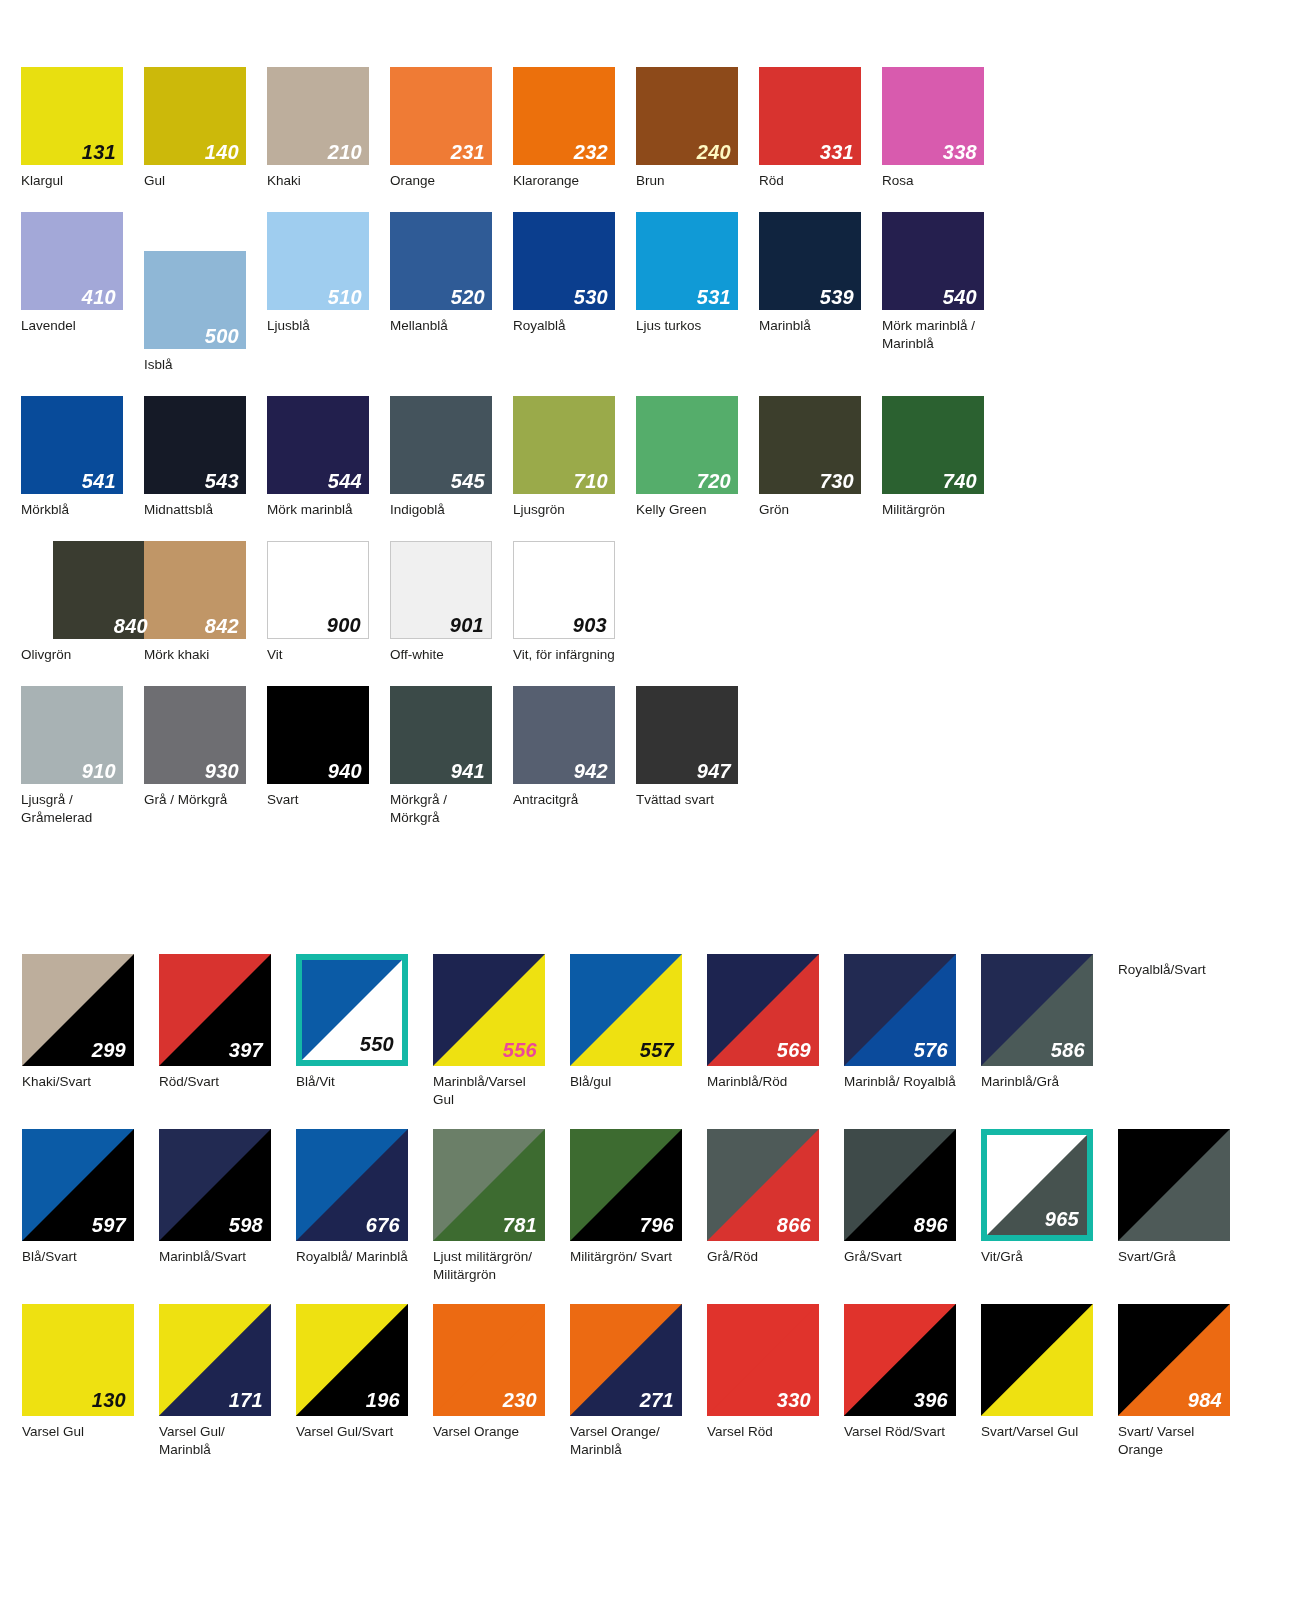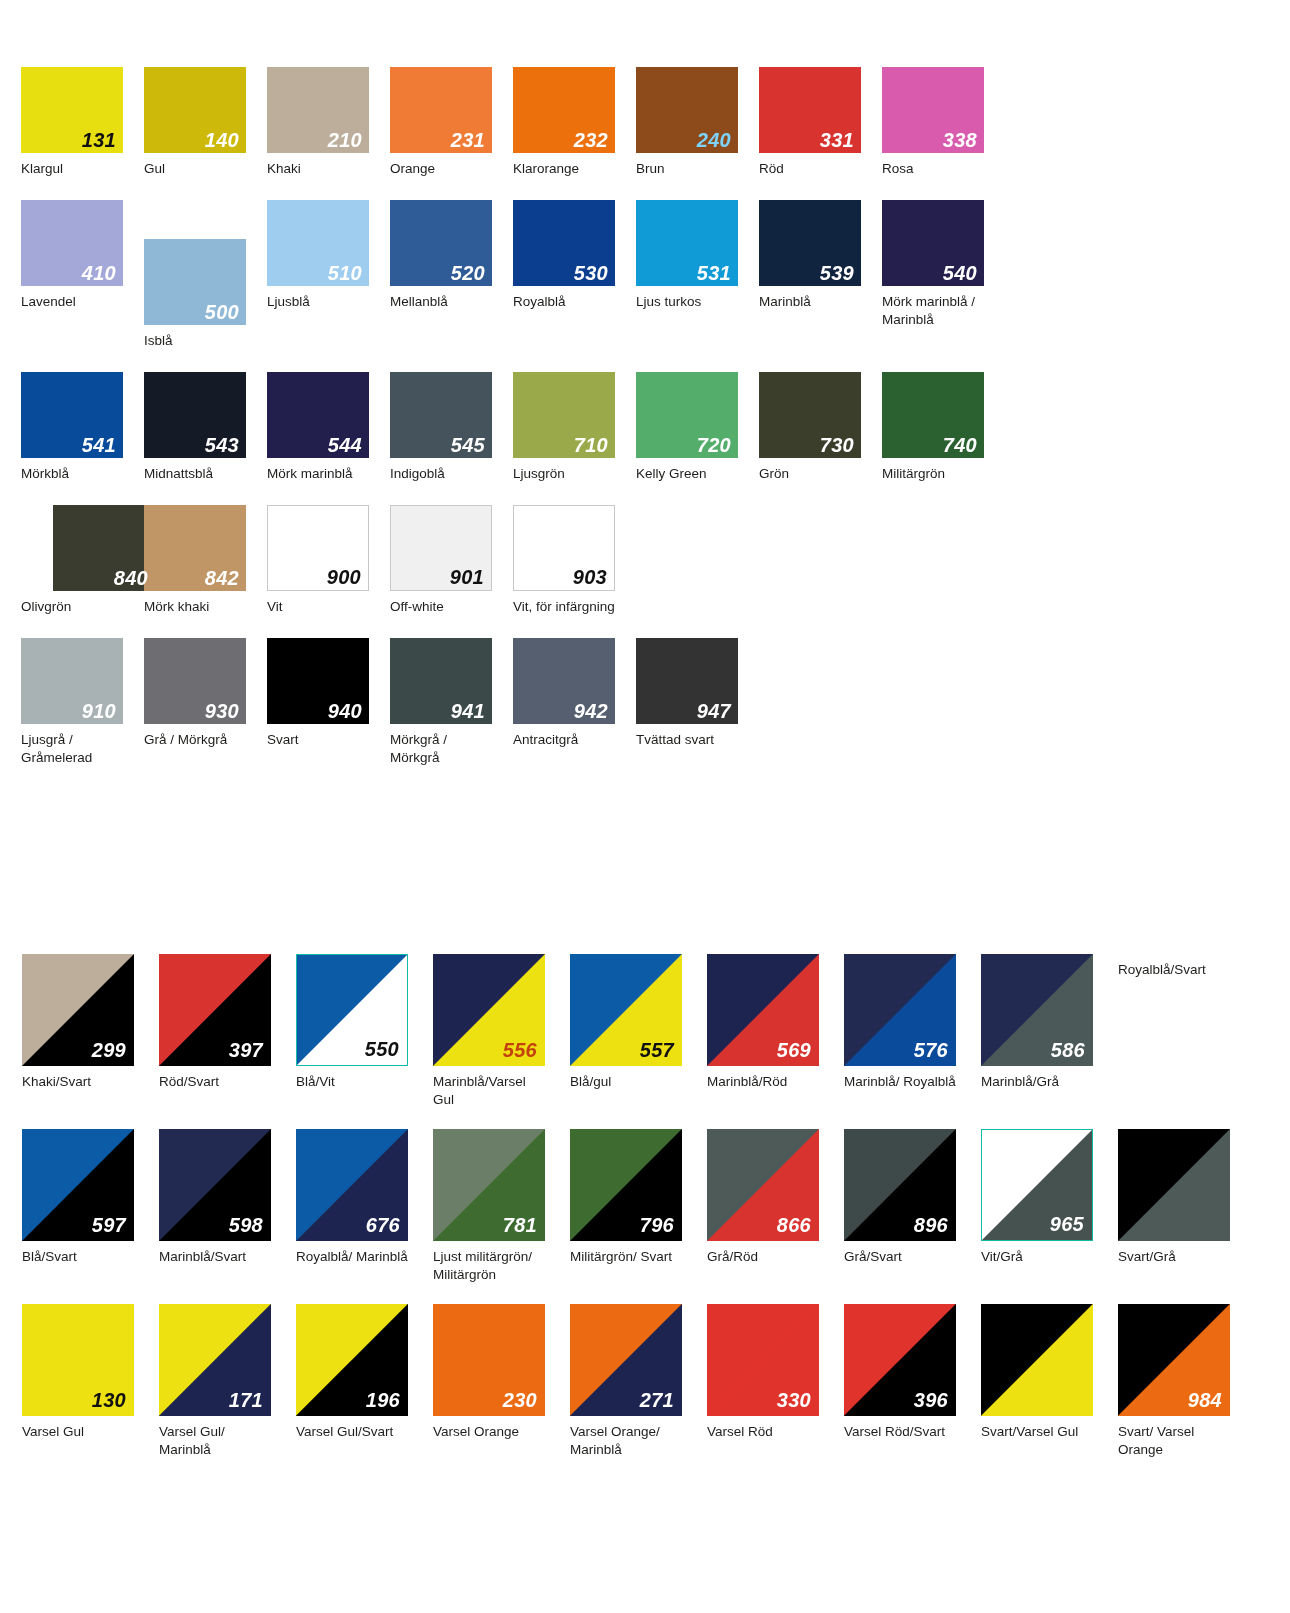--- a/index.html
+++ b/index.html
@@ -27,21 +27,21 @@
   .row-a {
     display: flex;
     margin-bottom: 22px;
   }
   .cell-a {
     width: 123px;
     flex: 0 0 123px;
   }
   .chip-a {
     width: 102px;
-    height: 86px;
+    height: 98px;
     position: relative;
     overflow: hidden;
   }
   .chip-a.bordered { border: 1px solid #c8c8c8; }
 
   
   .section-b {
     position: absolute;
     left: 22px;
     top: 954px;
@@ -54,21 +54,21 @@
   .cell-b {
     width: 137px;
     flex: 0 0 137px;
   }
   .chip-b {
     width: 112px;
     height: 112px;
     position: relative;
     overflow: hidden;
   }
-  .chip-b.bordered { border: 1px solid #14b8a6; }
+  .chip-b.bordered { border: 6px solid #14b8a6; }
 
   
   .tone-base { position: absolute; inset: 0; }
   .tone-top  { position: absolute; inset: 0; clip-path: polygon(0 0, 100% 0, 0 100%); }
 
   
   .code {
     position: absolute;
     right: 7px;
     bottom: 3px;
@@ -127,21 +127,21 @@
           <div class="caption">Orange</div>
         </div>
         <div class="cell-a">
           <div class="chip-a" style="background: rgb(236, 112, 12);">
             <span class="code" style="color: rgb(255, 255, 255);">232</span>
           </div>
           <div class="caption">Klarorange</div>
         </div>
         <div class="cell-a">
           <div class="chip-a" style="background: rgb(141, 74, 26);">
-            <span class="code" style="color: #7dd3fc;">240</span>
+            <span class="code" style="color: #fef9c3;">240</span>
           </div>
           <div class="caption">Brun</div>
         </div>
         <div class="cell-a">
           <div class="chip-a" style="background: rgb(216, 51, 47);">
             <span class="code" style="color: rgb(255, 255, 255);">331</span>
           </div>
           <div class="caption">Röd</div>
         </div>
         <div class="cell-a">
@@ -345,21 +345,21 @@
             <div class="tone-base" style="background: rgb(255, 255, 255);"></div>
             <div class="tone-top" style="background: rgb(11, 91, 166);"></div>
             <span class="code" style="color: rgb(17, 17, 17);">550</span>
           </div>
           <div class="caption">Blå/Vit</div>
         </div>
         <div class="cell-b">
           <div class="chip-b">
             <div class="tone-base" style="background: rgb(238, 225, 17);"></div>
             <div class="tone-top" style="background: rgb(29, 36, 80);"></div>
-            <span class="code" style="color: #c2410c;">556</span>
+            <span class="code" style="color: #ec4899;">556</span>
           </div>
           <div class="caption">Marinblå/Varsel Gul</div>
         </div>
         <div class="cell-b">
           <div class="chip-b">
             <div class="tone-base" style="background: rgb(238, 225, 17);"></div>
             <div class="tone-top" style="background: rgb(11, 91, 166);"></div>
             <span class="code" style="color: rgb(17, 17, 17);">557</span>
           </div>
           <div class="caption">Blå/gul</div>

